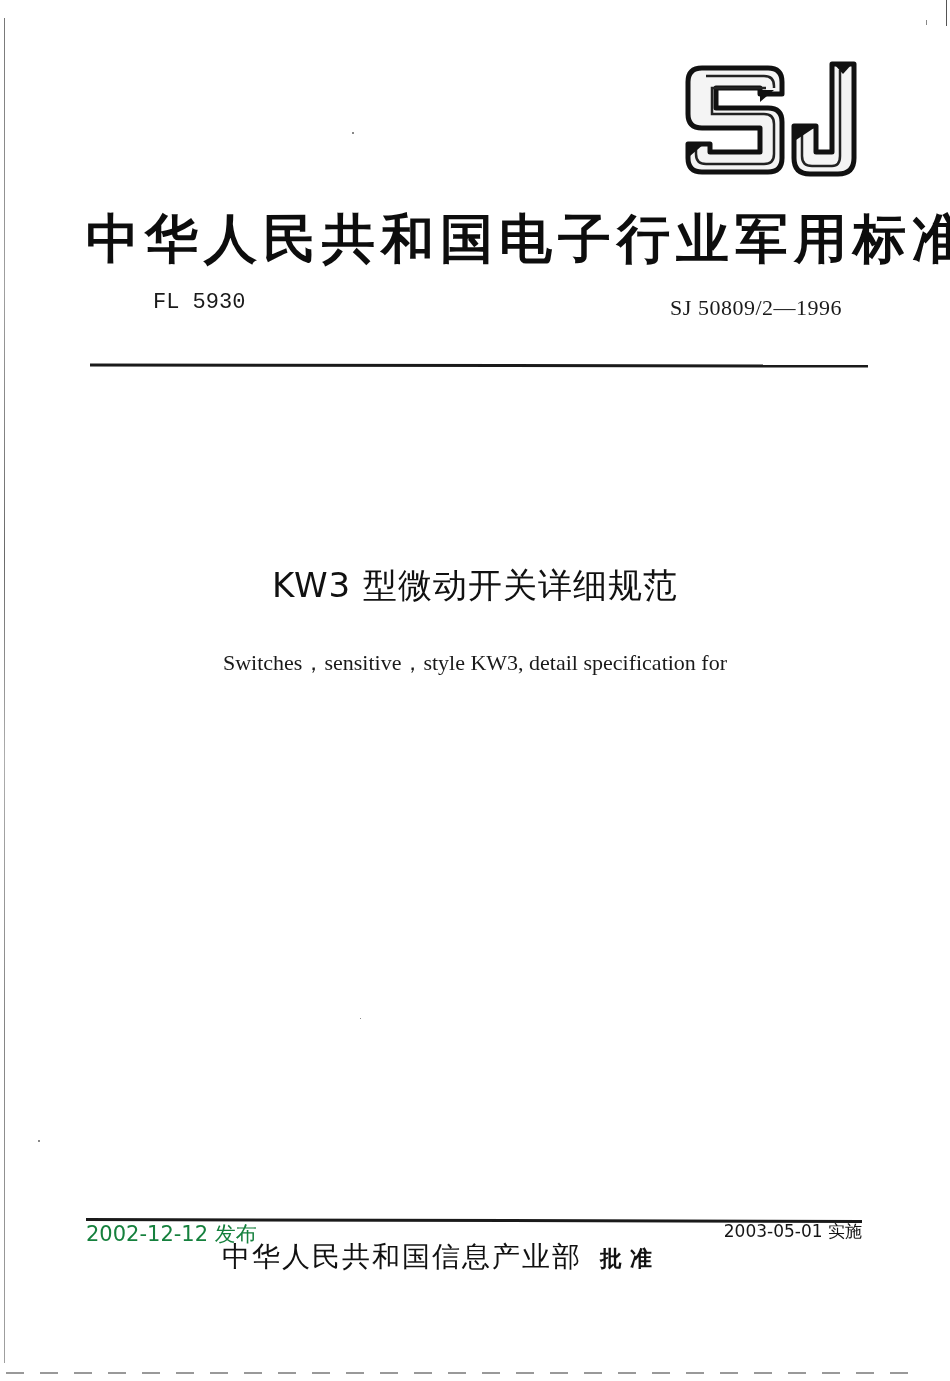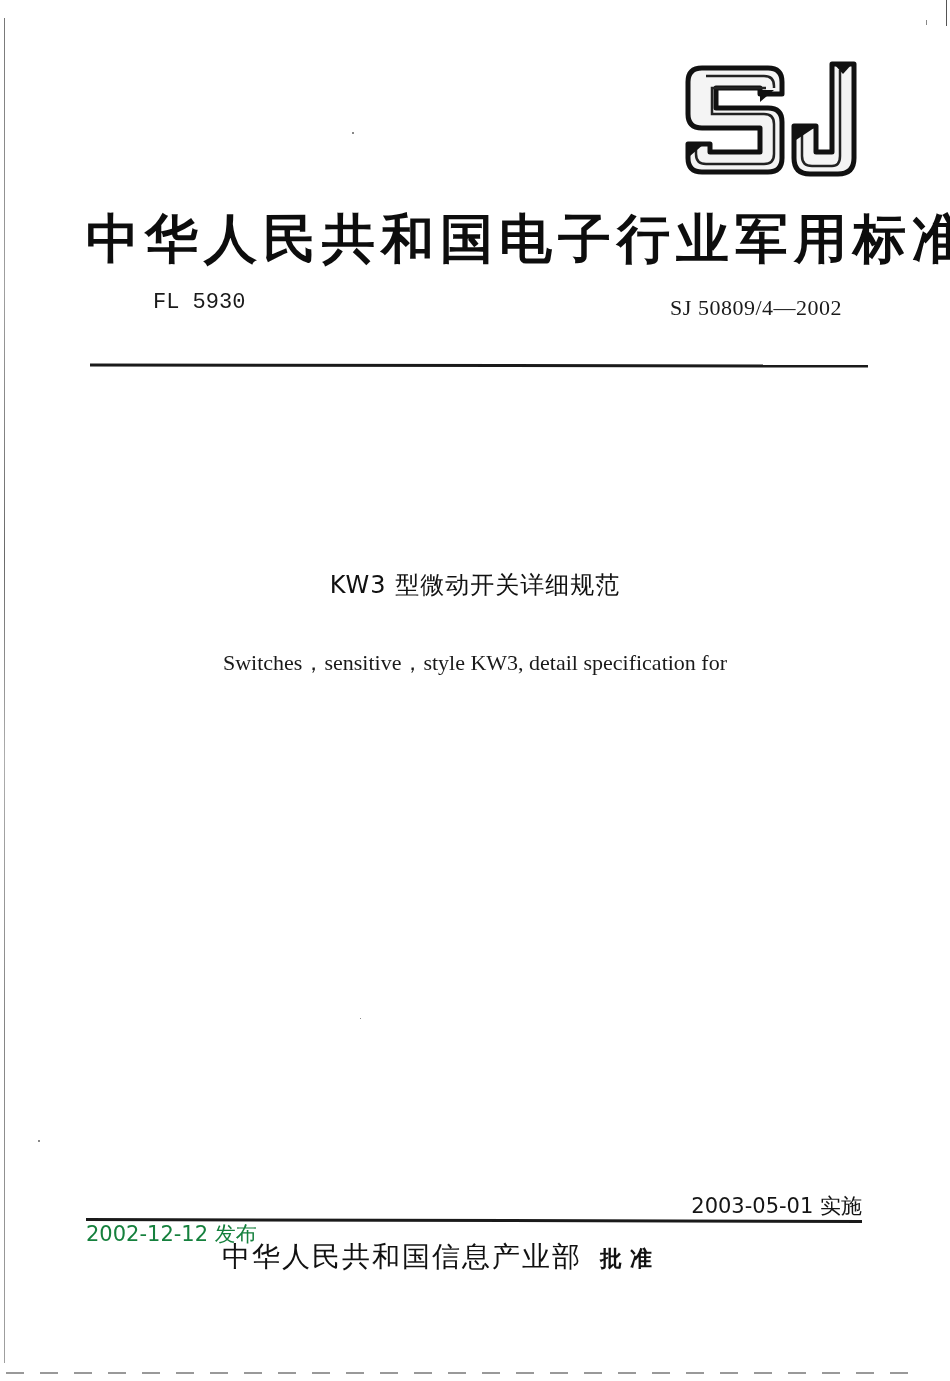--- a/index.html
+++ b/index.html
@@ -92,21 +92,21 @@
       background: #1a1a1a;
       transform: rotate(0.08deg);
     }
 
     .title-cn {
       position: absolute;
       left: 0; top: 560px;
       width: 950px;
       text-align: center;
       font-family: "DejaVu Sans", sans-serif;
-      font-size: 24px;
+      font-size: 34px;
       line-height: 50px;
       color: #111;
       letter-spacing: 1px;
     }
     .title-en {
       position: absolute;
       left: 0; top: 648px;
       width: 950px;
       text-align: center;
       font-family: "Liberation Serif", serif;
@@ -116,23 +116,23 @@
 
     .issue-date {
       position: absolute;
       left: 86px; top: 1220px;
       font-family: "DejaVu Sans", sans-serif;
       font-size: 21px;
       color: #15803d;
     }
     .impl-date {
       position: absolute;
-      right: 88px; top: 1192px;
-      font-family: "DejaVu Sans", sans-serif;
-      font-size: 21px;
+      right: 88px; top: 1220px;
+      font-family: "DejaVu Sans", sans-serif;
+      font-size: 17px;
       color: #151515;
     }
     .footer-rule {
       position: absolute;
       left: 86px; top: 1218px;
       width: 776px; height: 3px;
       background: #1a1a1a;
       transform: rotate(0.15deg);
       transform-origin: left center;
     }
@@ -178,21 +178,21 @@
       <path d="M150 4 H172 V98 Q172 114 156 114 H128 Q112 114 112 98 V66 H134 V92 H150 Z" fill="#f4f4f4" stroke="#111" stroke-width="5" stroke-linejoin="round"></path>
       <path d="M158 10 V96 Q158 106 150 106 H130 Q120 106 120 96 V72" fill="none" stroke="#222" stroke-width="2.5"></path>
       <path d="M152 4 L170 4 L161 14 Z" fill="#111"></path>
       <path d="M114 68 L132 68 L114 80 Z" fill="#111"></path>
     </svg>
   </div>
 
   <div class="org-heading">中华人民共和国电子行业军用标准</div>
 
   <div class="class-code">FL 5930</div>
-  <div class="std-number">SJ 50809/4—2002</div>
+  <div class="std-number">SJ 50809/2—1996</div>
   <div class="header-rule"></div>
 
   <div class="title-cn">KW3 型微动开关详细规范</div>
   <div class="title-en">Switches，sensitive，style KW3, detail specification for</div>
 
   <div class="issue-date">2002-12-12 发布</div>
   <div class="impl-date">2003-05-01 实施</div>
   <div class="footer-rule"></div>
 
   <div class="approver">

